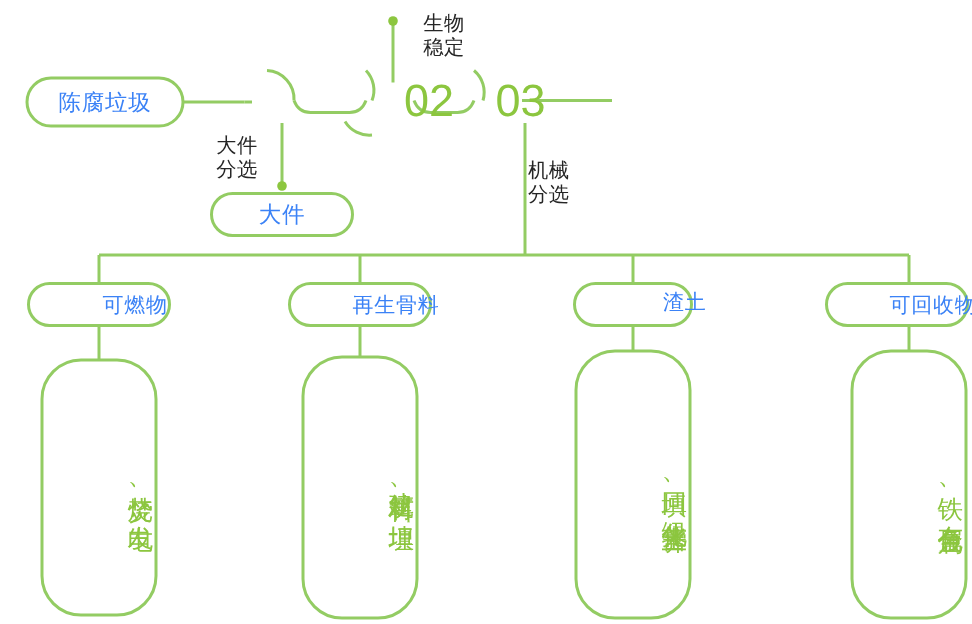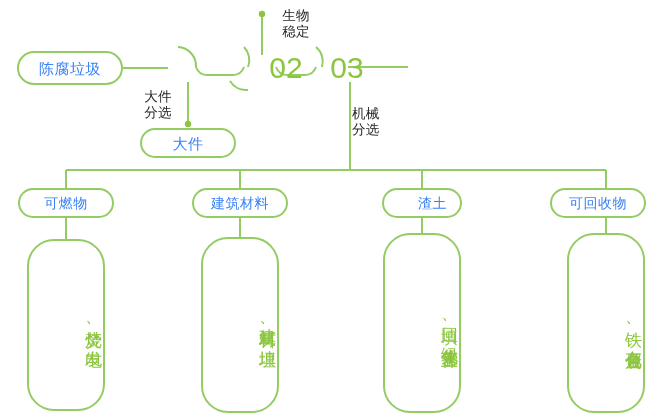--- a/index.html
+++ b/index.html
@@ -52,20 +52,21 @@
     font-size: 15px;
     line-height: 1;
     letter-spacing: 0.5px;
     display: flex;
     align-items: center;
     justify-content: center;
     text-align: right;
   }
   .pill-label.small {
     font-size: 14px;
+    padding-left: 24px;
   }
 
   
   .stage-num {
     color: #8CC63F;
     font-size: 30px;
     line-height: 1;
     font-weight: 400;
     letter-spacing: 0px;
     display: flex;
@@ -164,22 +165,22 @@
     <div class="side-label" style="left:132px; top:89px; width:52px; text-align:center;">大件
 分选</div>
     <div class="side-label" style="left:270px; top:8px; width:52px; text-align:center;">生物
 稳定</div>
     <div class="side-label" style="left:352px; top:86px; width:52px; text-align:left;margin-top:20px;">机械
 分选</div>
 
     <div class="pill-label" style="left:141px; top:129px; width:94px; height:28px;">大件</div>
 
     <div class="pill-label small" style="left:19px; top:189px; width:94px; height:28px;">可燃物</div>
-    <div class="pill-label small" style="left:193px; top:189px; width:94px; height:28px;">建筑材料</div>
-    <div class="pill-label small" style="left:383px; top:189px; width:99px; height:28px;">渣土</div>
+    <div class="pill-label small" style="left:193px; top:189px; width:94px; height:28px;">再生骨料</div>
+    <div class="pill-label small" style="left:383px; top:189px; width:99px; height:28px;font-family:Liberation Serif, serif;">渣土</div>
     <div class="pill-label small" style="left:551px; top:189px; width:94px; height:28px;">可回收物</div>
 
     <div class="vbox-label" style="left:28px; top:268px; width:76px; height:120px;">焚烧、发电</div>
     <div class="vbox-label" style="left:202px; top:256px; width:76px; height:142px;">建筑材料、填埋</div>
     <div class="vbox-label" style="left:384px; top:250px; width:76px; height:152px;">回填、绿化营养土</div>
     <div class="vbox-label" style="left:568px; top:262px; width:76px; height:134px;">铁、有色金属</div>
 
   </div>
 </div>
 

